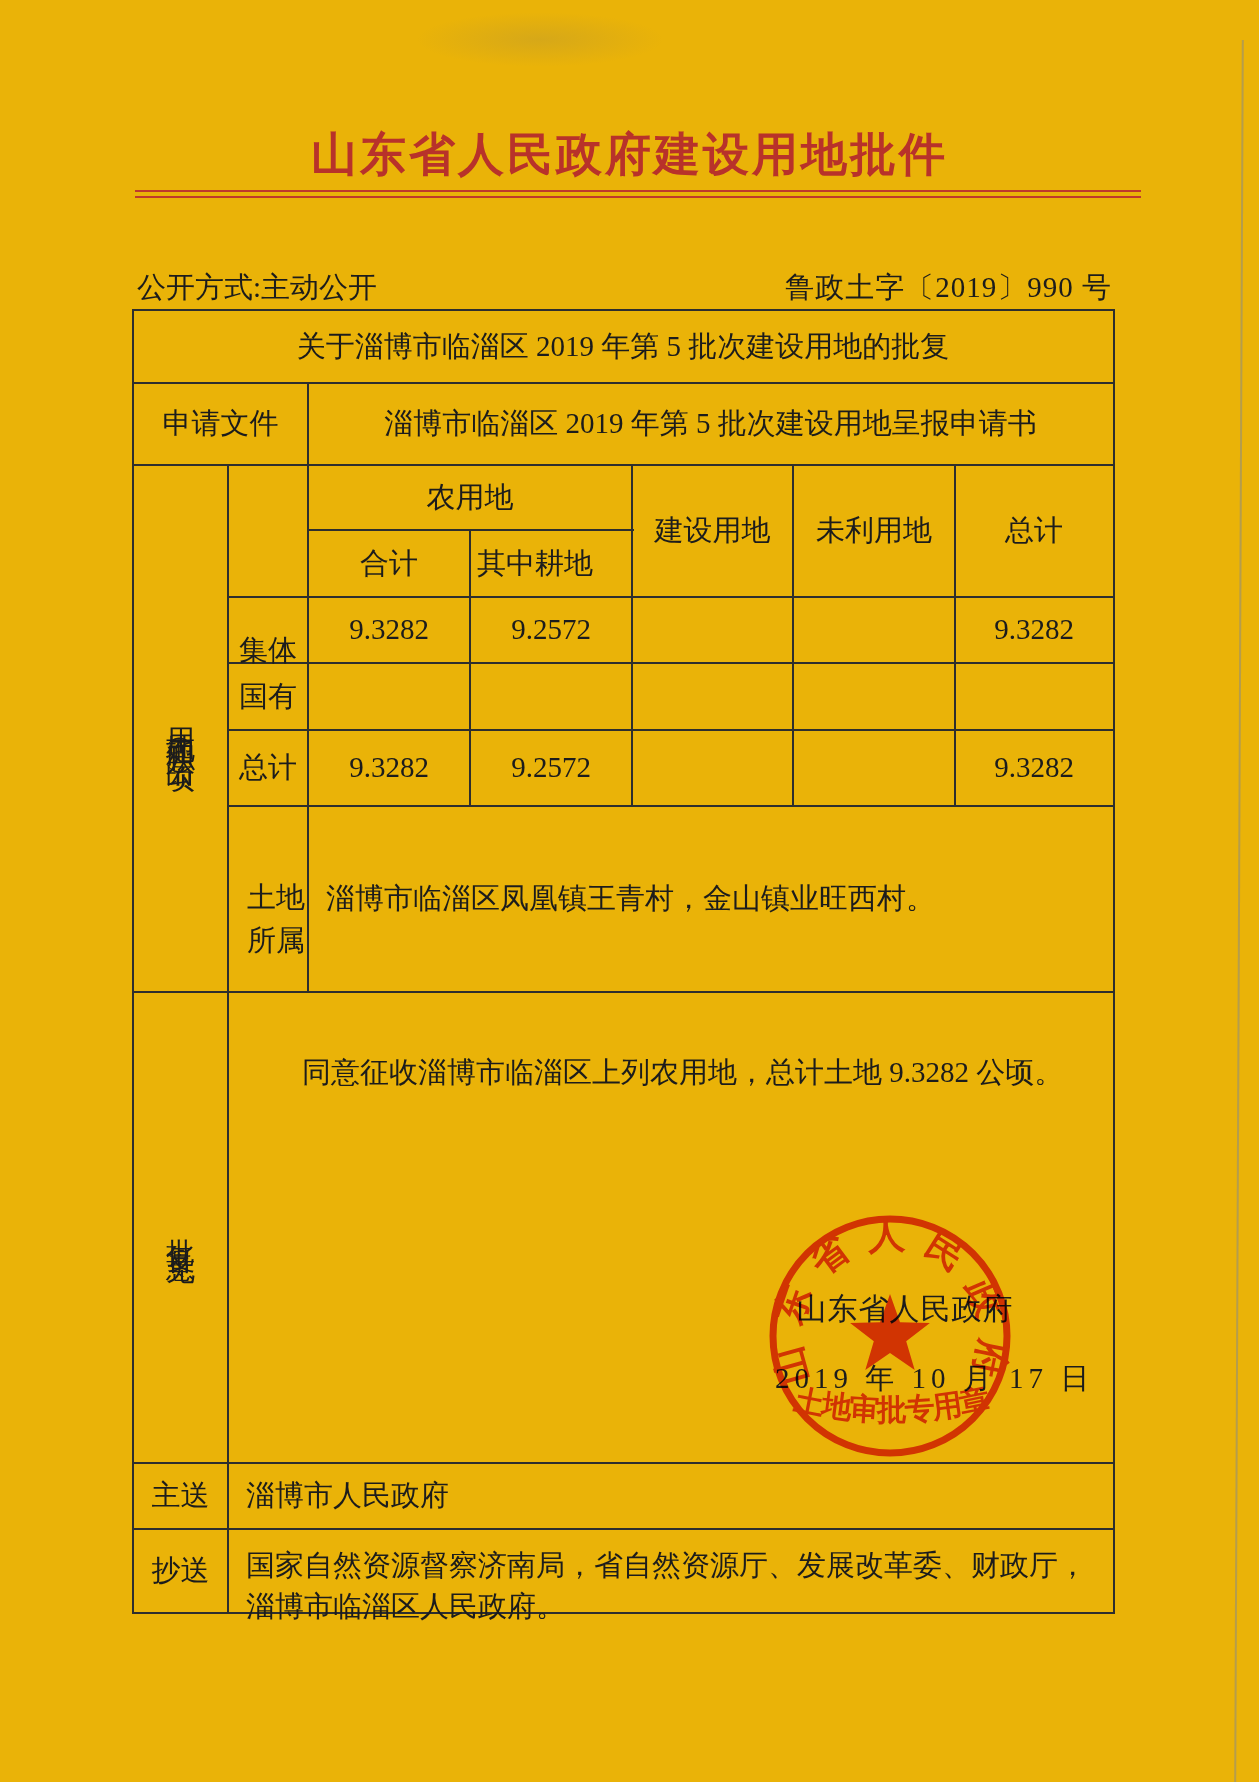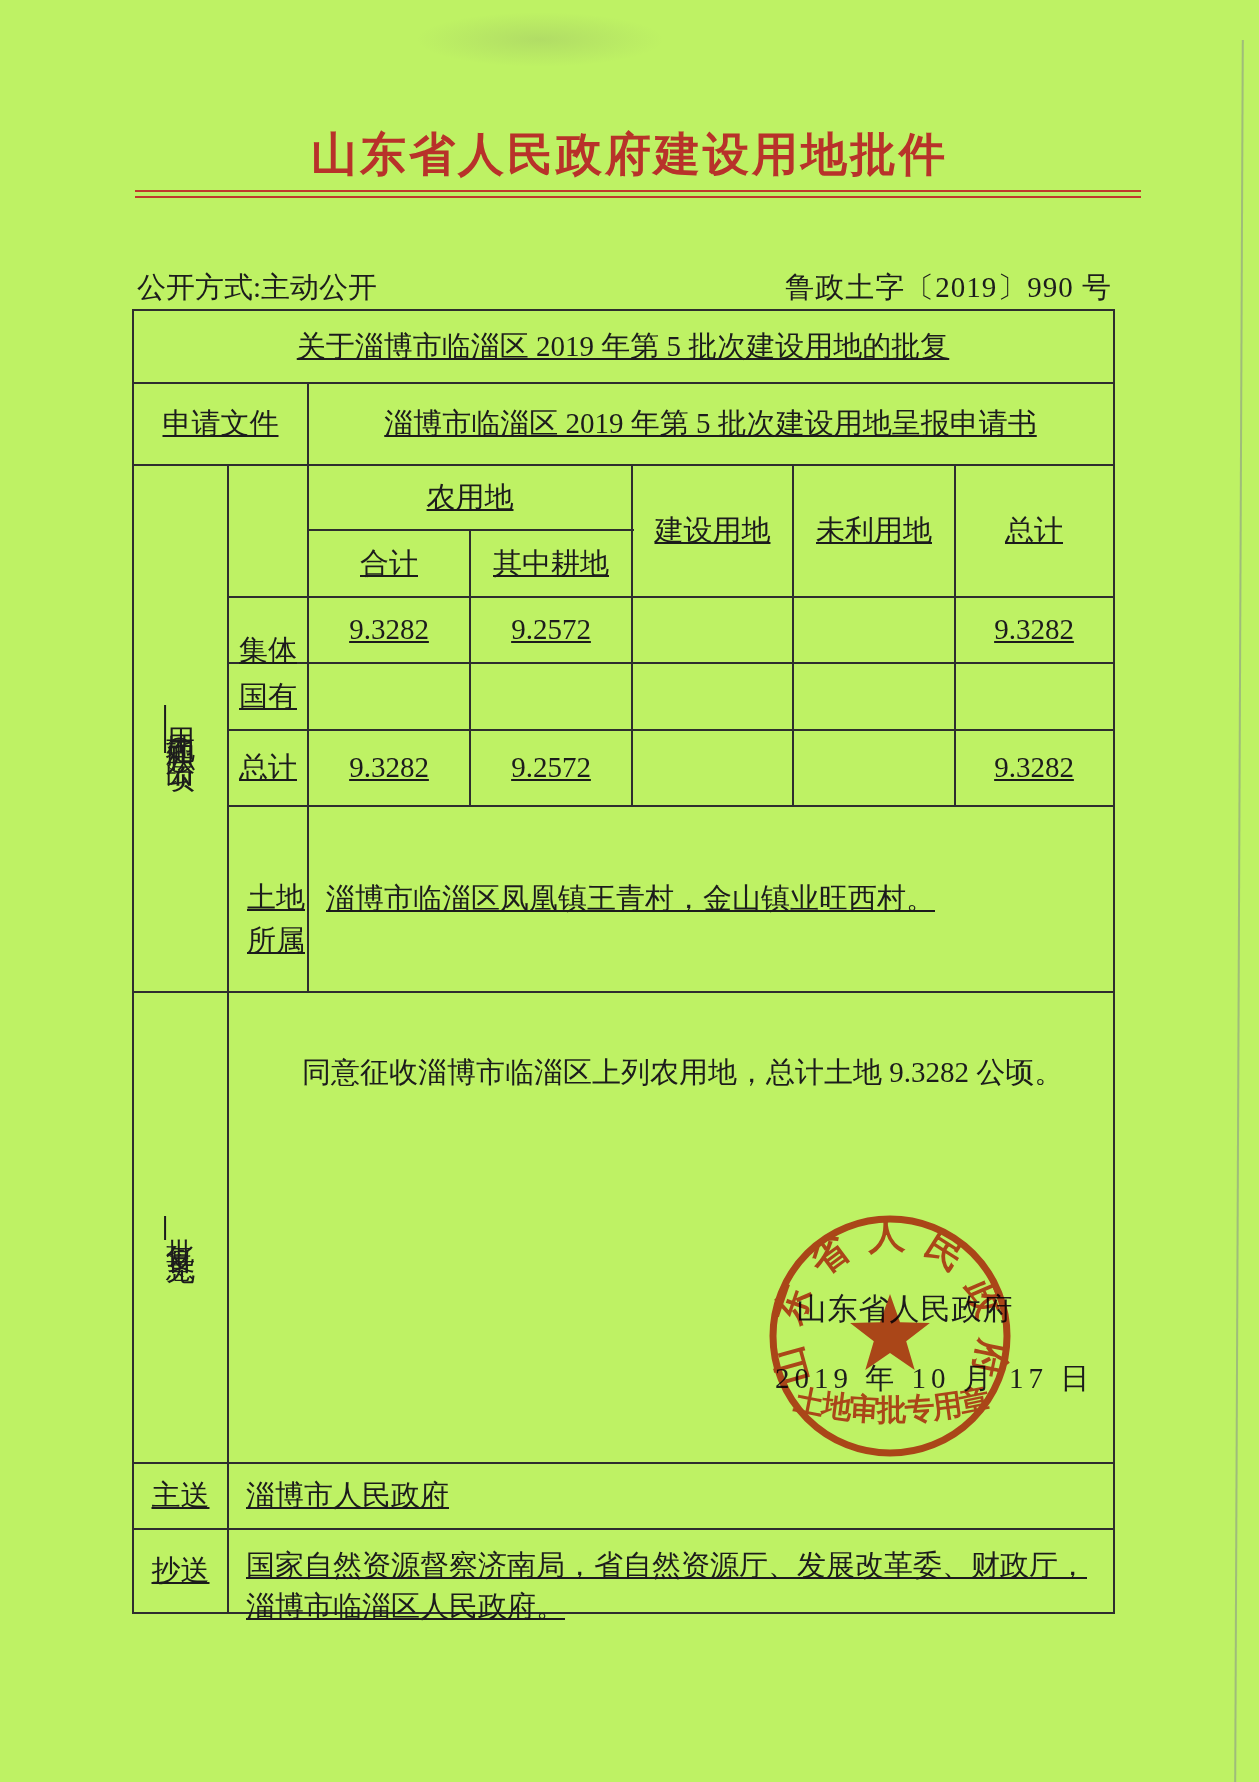--- a/index.html
+++ b/index.html
@@ -1,21 +1,21 @@
 <!DOCTYPE html>
 <html><head>
 <meta charset="utf-8">
 <style>
   html,body{margin:0;padding:0;}
   body{background:#e8e8e8;}
   .page{
     position:relative;
     width:1259px;height:1782px;
     margin:0 auto;
-    background:#bef264;
+    background:#eab308;
     overflow:hidden;
     font-family:"Liberation Serif","DejaVu Serif",serif;
     color:#1c1c1c;
   }
   
   .smudge{
     position:absolute;left:415px;top:12px;width:250px;height:55px;
     background:radial-gradient(ellipse at center, rgba(110,110,110,.16), rgba(110,110,110,0) 70%);
   }
   .scanline{
@@ -40,21 +40,21 @@
     display:flex;align-items:center;justify-content:flex-end;
     font-size:29px;letter-spacing:1px;
   }
   
   .vl,.hl{position:absolute;background:#2e2e2e;}
   .vl{width:2px;}
   .hl{height:2px;}
   
   .cell{
     position:absolute;display:flex;align-items:center;justify-content:center;
-    font-size:29px;line-height:1.35;text-align:center;text-decoration:underline;
+    font-size:29px;line-height:1.35;text-align:center;
   }
   .cell.left{justify-content:flex-start;text-align:left;padding:0 18px;box-sizing:border-box;}
   .vert{
     writing-mode:vertical-rl;
     letter-spacing:6px;
   }
   .app-content{flex-direction:column;}
   .two-line{flex-direction:column;line-height:1.5;}
   .cc-value{
     align-items:flex-start;justify-content:flex-start;text-align:left;
@@ -122,21 +122,21 @@
 
   <div class="cell" style="left:133px;top:383px;width:175px;height:82px;">申请文件</div>
   <div class="cell app-content" style="left:308px;top:383px;width:805px;height:82px;">
     <div>淄博市临淄区 2019 年第 5 批次建设用地呈报申请书</div>
   </div>
 
   <div class="cell vert" style="left:133px;top:465px;width:95px;height:527px;">用地面积（公顷）</div>
 
   <div class="cell" style="left:308px;top:465px;width:324px;height:65px;">农用地</div>
   <div class="cell" style="left:308px;top:530px;width:162px;height:67px;">合计</div>
-  <div class="cell" style="left:470px;top:530px;width:162px;height:67px;">其中耕地</div>
+  <div class="cell" style="left:454px;top:530px;width:162px;height:67px;">其中耕地</div>
   <div class="cell" style="left:793px;top:465px;width:162px;height:132px;">未利用地</div>
   <div class="cell" style="left:632px;top:465px;width:161px;height:132px;">建设用地</div>
   <div class="cell" style="left:955px;top:465px;width:158px;height:132px;">总计</div>
 
   <div class="cell" style="left:228px;top:597px;width:80px;height:66px;margin-top:21px;">集体</div>
   <div class="cell" style="left:308px;top:597px;width:162px;height:66px;">9.3282</div>
   <div class="cell" style="left:470px;top:597px;width:162px;height:66px;">9.2572</div>
   <div class="cell" style="left:632px;top:597px;width:161px;height:66px;"></div>
   <div class="cell" style="left:793px;top:597px;width:162px;height:66px;"></div>
   <div class="cell" style="left:955px;top:597px;width:158px;height:66px;">9.3282</div>

